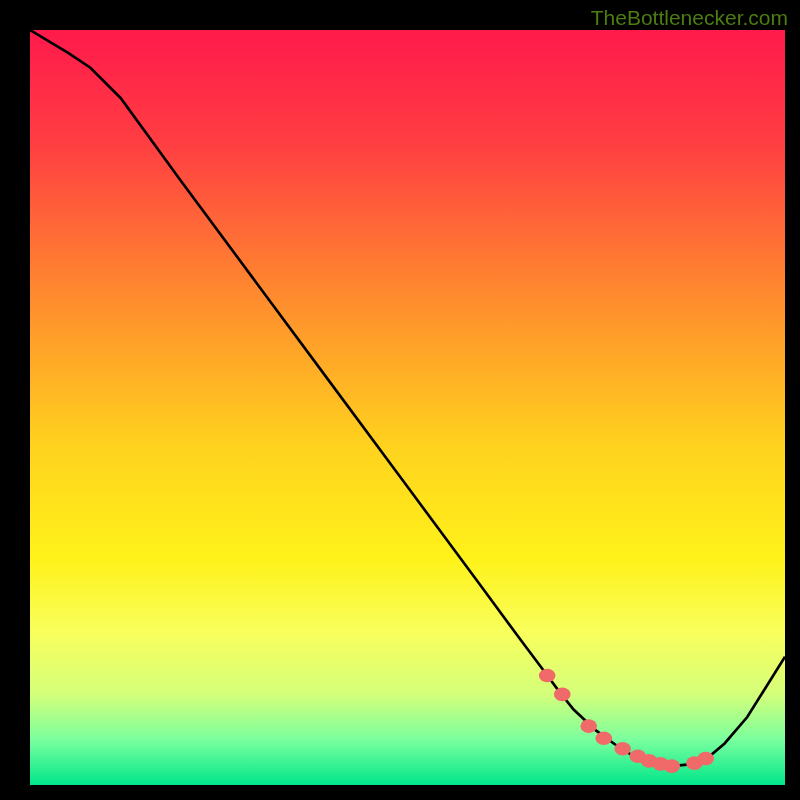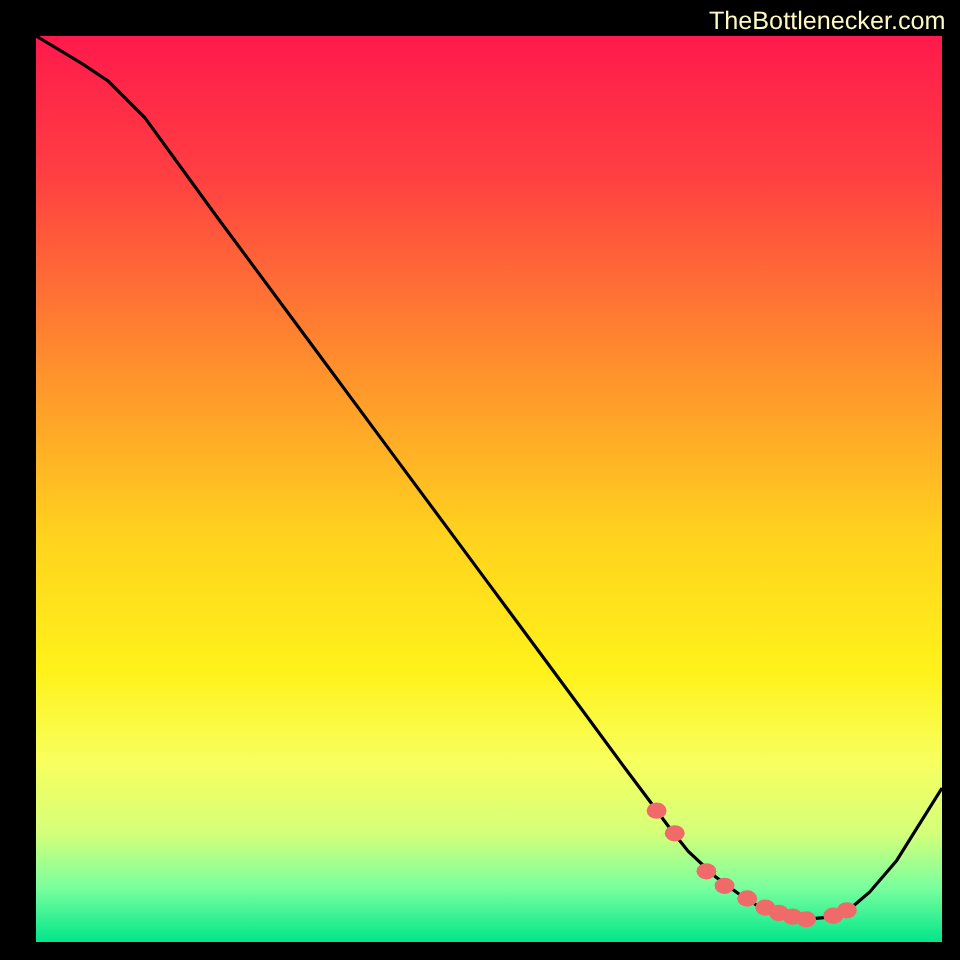--- a/index.html
+++ b/index.html
@@ -8,21 +8,21 @@
   background: #000;
   width: 800px;
   height: 800px;
   position: relative;
   font-family: Arial, sans-serif;
 }
 .watermark {
   position: absolute;
   top: 6px;
   right: 12px;
-  color: #fef9c3;
+  color: #4d7c0f;
   font-size: 21px;
   z-index: 10;
 }
 .plot-area {
   position: absolute;
   left: 30px;
   top: 30px;
   width: 755px;
   height: 755px;
 }

